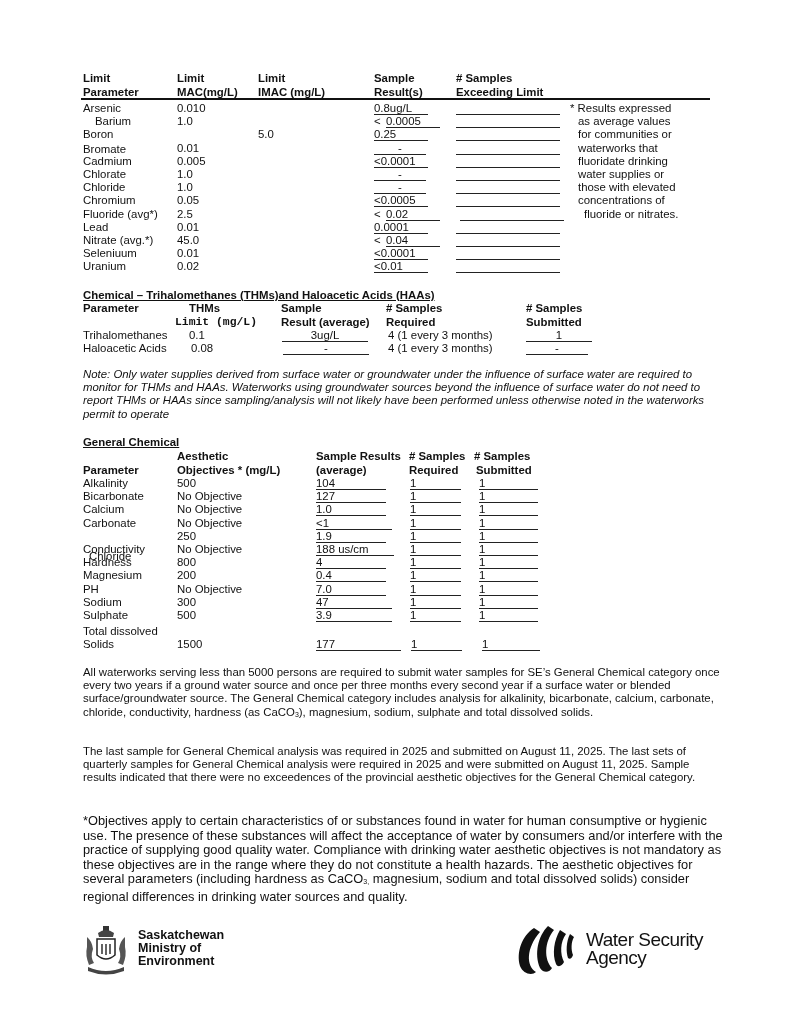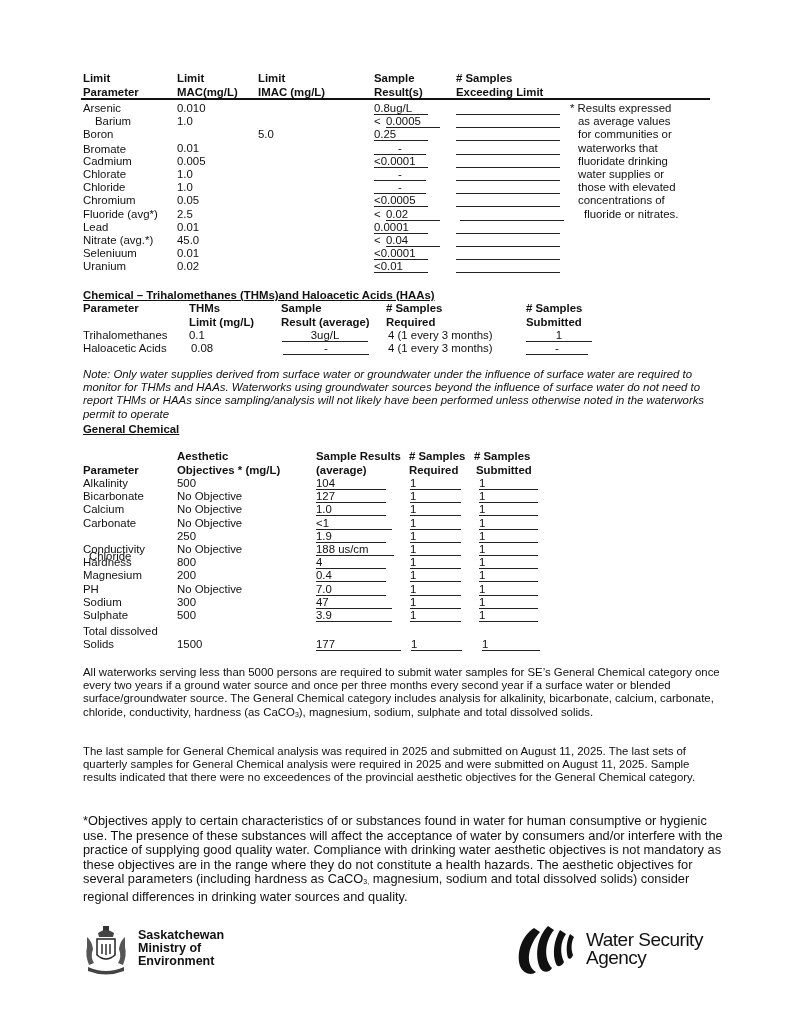--- a/index.html
+++ b/index.html
@@ -142,21 +142,21 @@
       <div class="abs" style="left: 578px; top: 181.2px;">those with elevated</div>
       <div class="abs" style="left: 578px; top: 194.4px;">concentrations of</div>
       <div class="abs" style="left: 584px; top: 207.6px;">fluoride or nitrates.</div>
     </div>
 </div>
 
 <div>
   <div class="abs b u" style="left:83px;top:289px;">Chemical – Trihalomethanes (THMs)and Haloacetic Acids (HAAs)</div>
   <div class="abs b" style="left:83px;top:302px;">Parameter</div>
   <div class="abs b" style="left:189px;top:302px;">THMs</div>
-  <div class="abs b" style="left:189px;top:316px;">Limit (mg/L)</div>
+  <div class="abs b" style="left:175px;top:316px;font-family:Liberation Mono, monospace;">Limit (mg/L)</div>
   <div class="abs b" style="left:281px;top:302px;">Sample</div>
   <div class="abs b" style="left:281px;top:316px;">Result (average)</div>
   <div class="abs b" style="left:386px;top:302px;"># Samples</div>
   <div class="abs b" style="left:386px;top:316px;">Required</div>
   <div class="abs b" style="left:526px;top:302px;">#  Samples</div>
   <div class="abs b" style="left:526px;top:316px;">Submitted</div>
 
   <div>
     <div class="abs" style="left:83px;top:329px;">Trihalomethanes</div>
     <div class="abs" style="left:189px;top:329px;">0.1</div>
@@ -170,21 +170,21 @@
     <div class="abs" style="left:191px;top:342px;">0.08</div>
     <div class="ul" style="left:283px;top:342px;width:86px;text-align:center;"><span>-</span></div>
     <div class="abs" style="left:388px;top:342px;">4 (1 every 3 months)</div>
     <div class="ul" style="left:526px;top:342px;width:62px;text-align:center;"><span>-</span></div>
   </div>
 
   <div class="para note" style="top:368px;">Note:  Only water supplies derived from surface water or groundwater under the influence of surface water are required to monitor for THMs and HAAs.  Waterworks using groundwater sources beyond the influence of surface water do not need to report THMs or HAAs since sampling/analysis will not likely have been performed unless otherwise noted in the waterworks permit to operate</div>
 </div>
 
 <div>
-  <div class="abs b u" style="left:83px;top:423px;">General Chemical</div>
+  <div class="abs b u" style="left:83px;top:436px;">General Chemical</div>
   <div class="abs b" style="left:177px;top:450px;">Aesthetic</div>
   <div class="abs b" style="left:83px;top:464px;">Parameter</div>
   <div class="abs b" style="left:177px;top:464px;">Objectives * (mg/L)</div>
   <div class="abs b" style="left:316px;top:450px;">Sample Results</div>
   <div class="abs b" style="left:316px;top:464px;">(average)</div>
   <div class="abs b" style="left:409px;top:450px;"># Samples</div>
   <div class="abs b" style="left:409px;top:464px;">Required</div>
   <div class="abs b" style="left:474px;top:450px;"># Samples</div>
   <div class="abs b" style="left:476px;top:464px;">Submitted</div>
 

